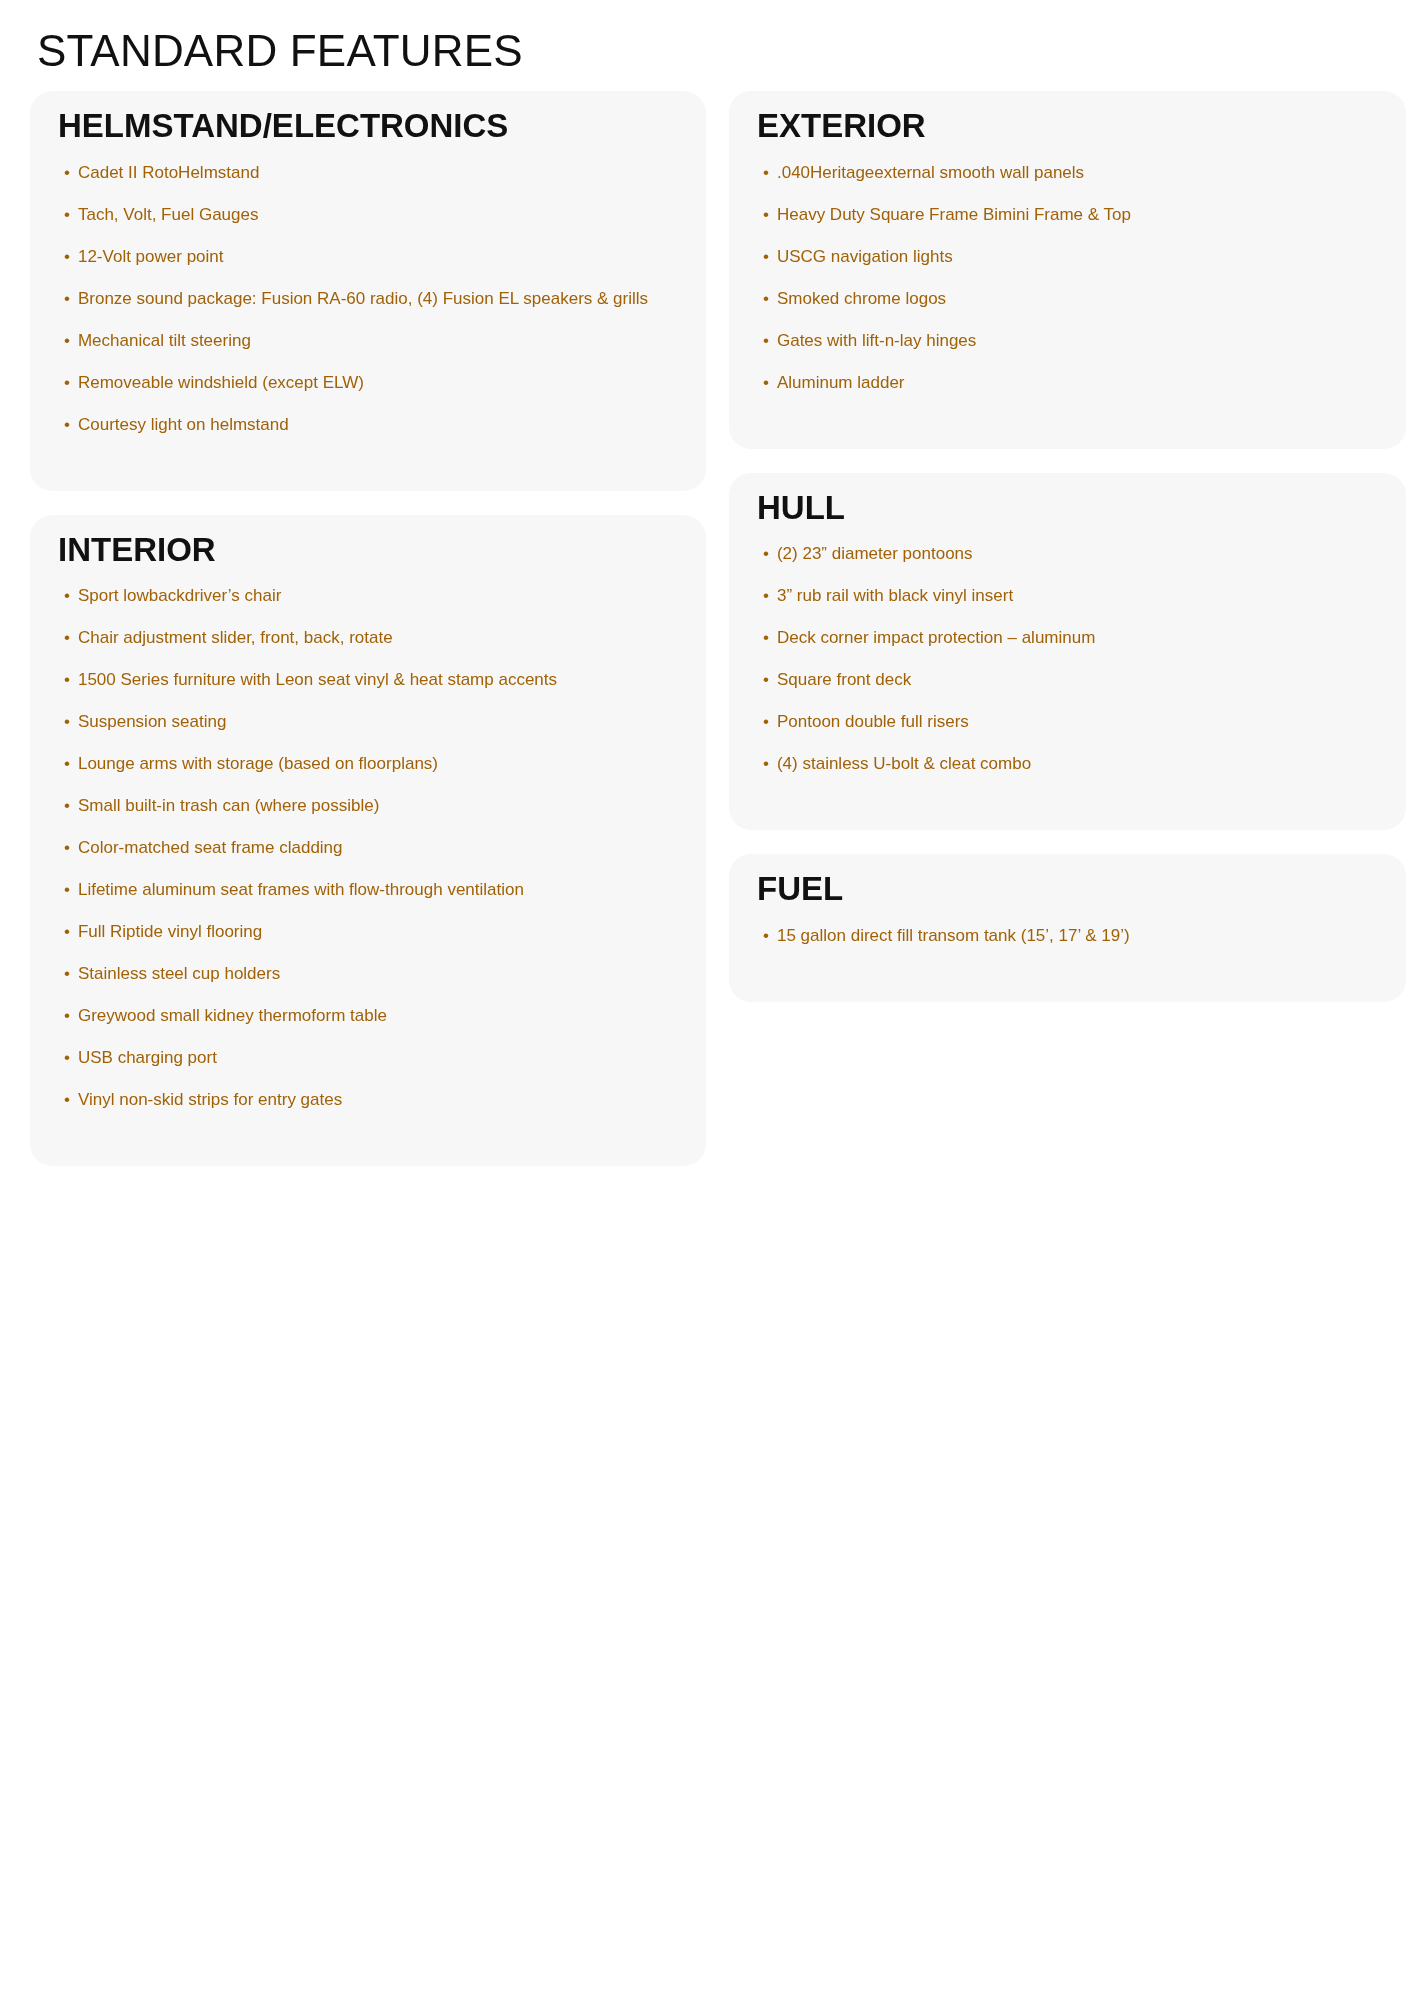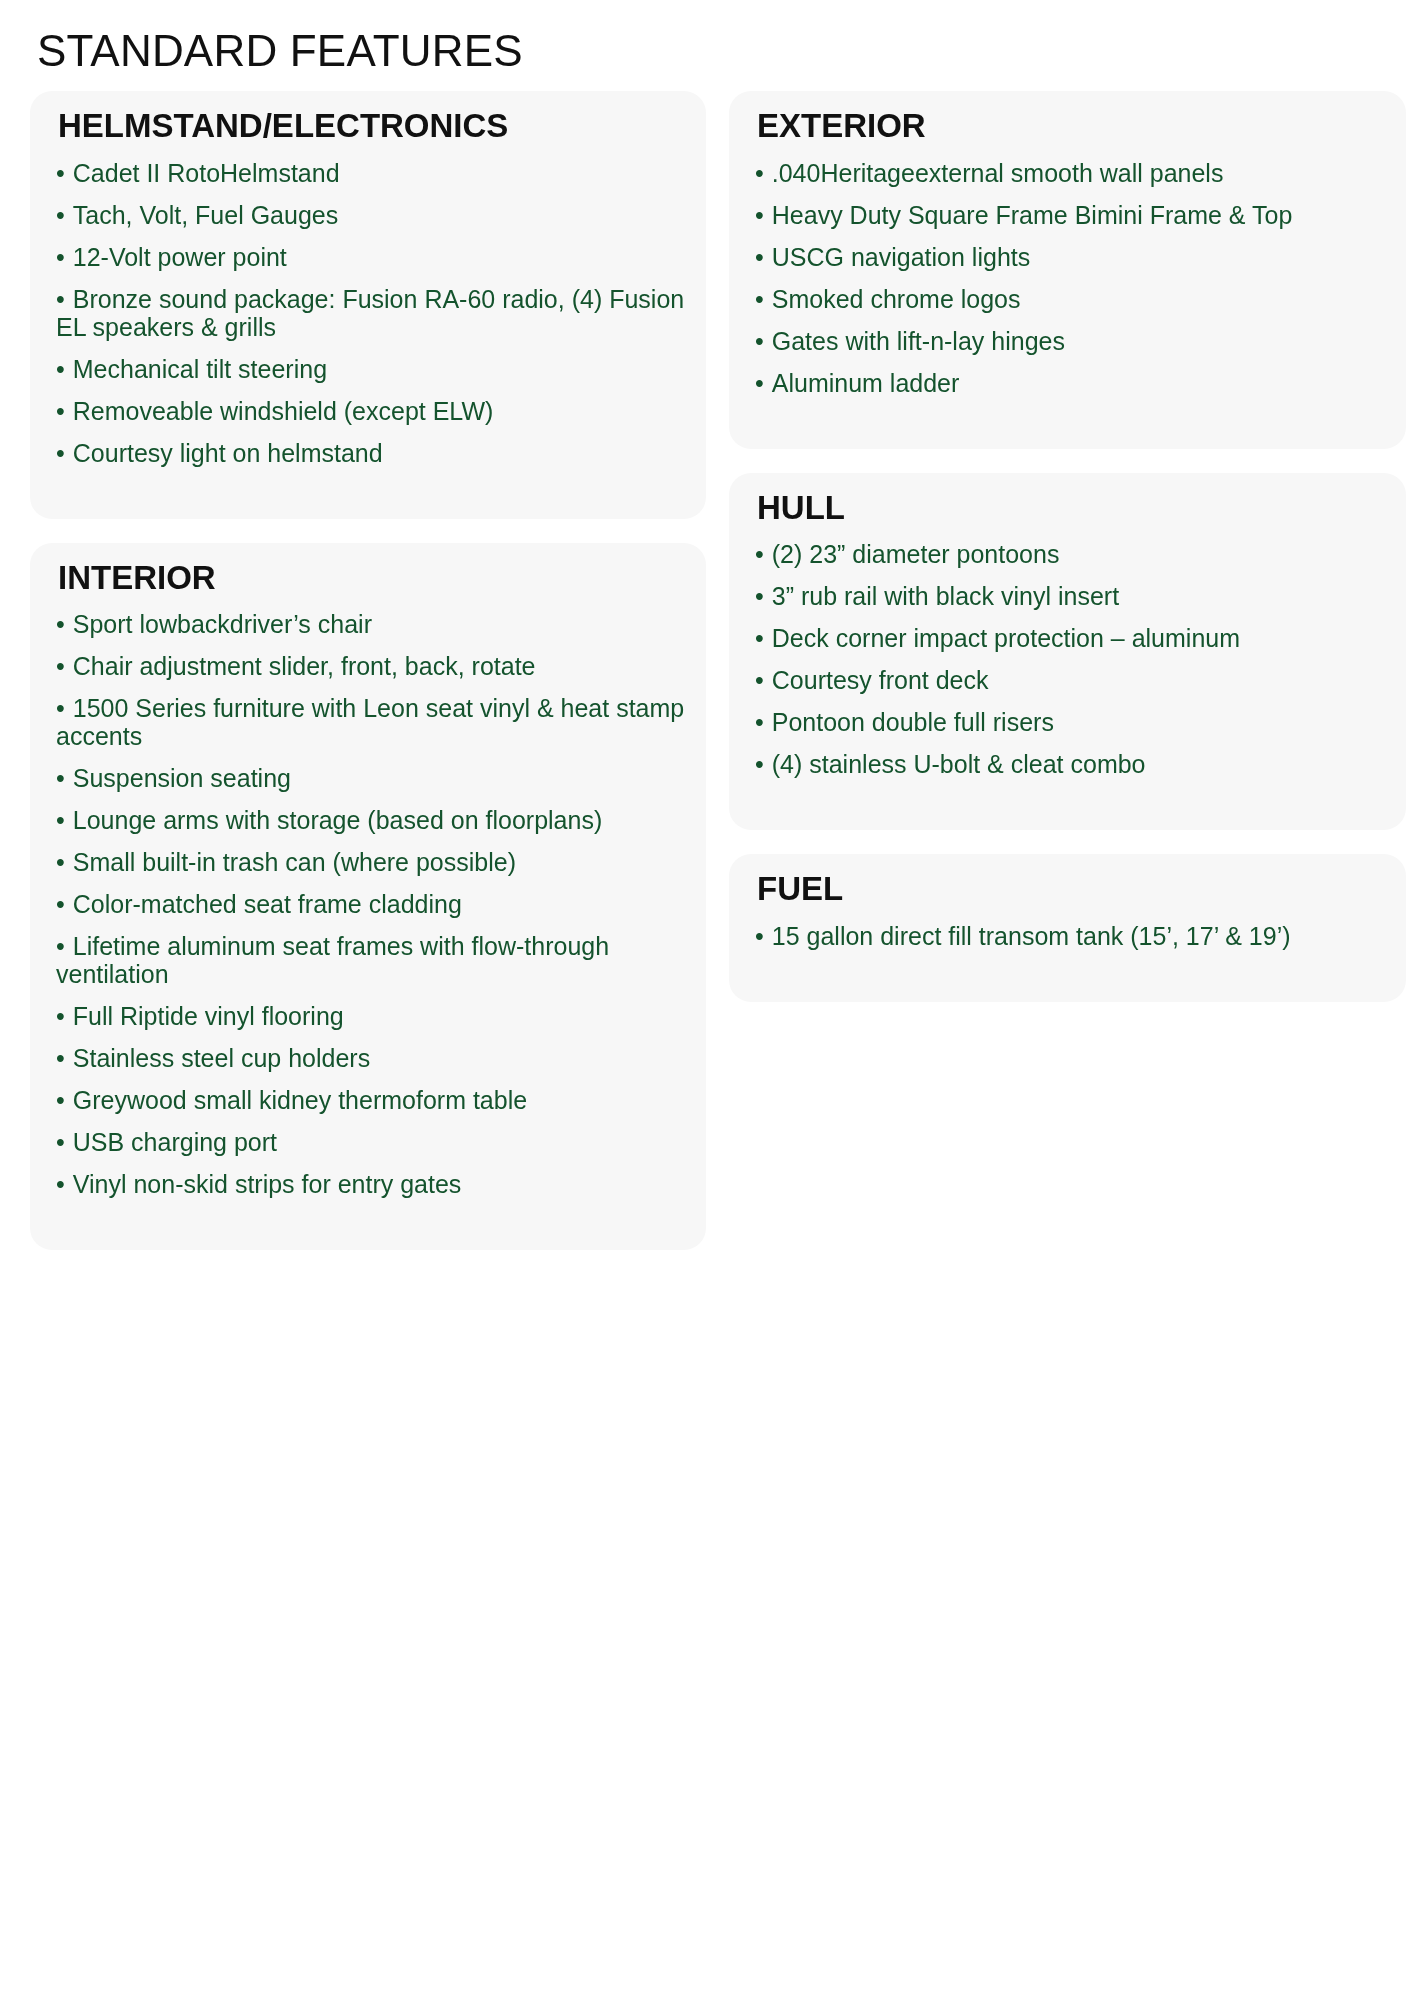--- a/index.html
+++ b/index.html
@@ -49,24 +49,24 @@
     font-weight: 700;
     line-height: 1.15;
     color: #111111;
   }
   .card ul {
     margin: 0;
     padding: 0;
     list-style: none;
   }
   .card li {
-    font-size: 25px;
+    font-size: 17px;
     line-height: 28px;
-    margin: 0 0 14px 0;
-    color: #14532d;
+    margin: 0 0 14px 8px;
+    color: #a16207;
   }
   .card li::before {
     content: "\2022";
     display: inline-block;
     margin-right: 8px;
   }
 </style>
 </head>
 <body>
 
@@ -124,21 +124,21 @@
           <li>Aluminum ladder</li>
         </ul>
       </section>
 
       <section class="card">
         <h2>HULL</h2>
         <ul>
           <li>(2) 23” diameter pontoons</li>
           <li>3” rub rail with black vinyl insert</li>
           <li>Deck corner impact protection – aluminum</li>
-          <li>Courtesy front deck</li>
+          <li>Square front deck</li>
           <li>Pontoon double full risers</li>
           <li>(4) stainless U-bolt &amp; cleat combo</li>
         </ul>
       </section>
 
       <section class="card">
         <h2>FUEL</h2>
         <ul>
           <li>15 gallon direct fill transom tank (15’, 17’ &amp; 19’)</li>
         </ul>

